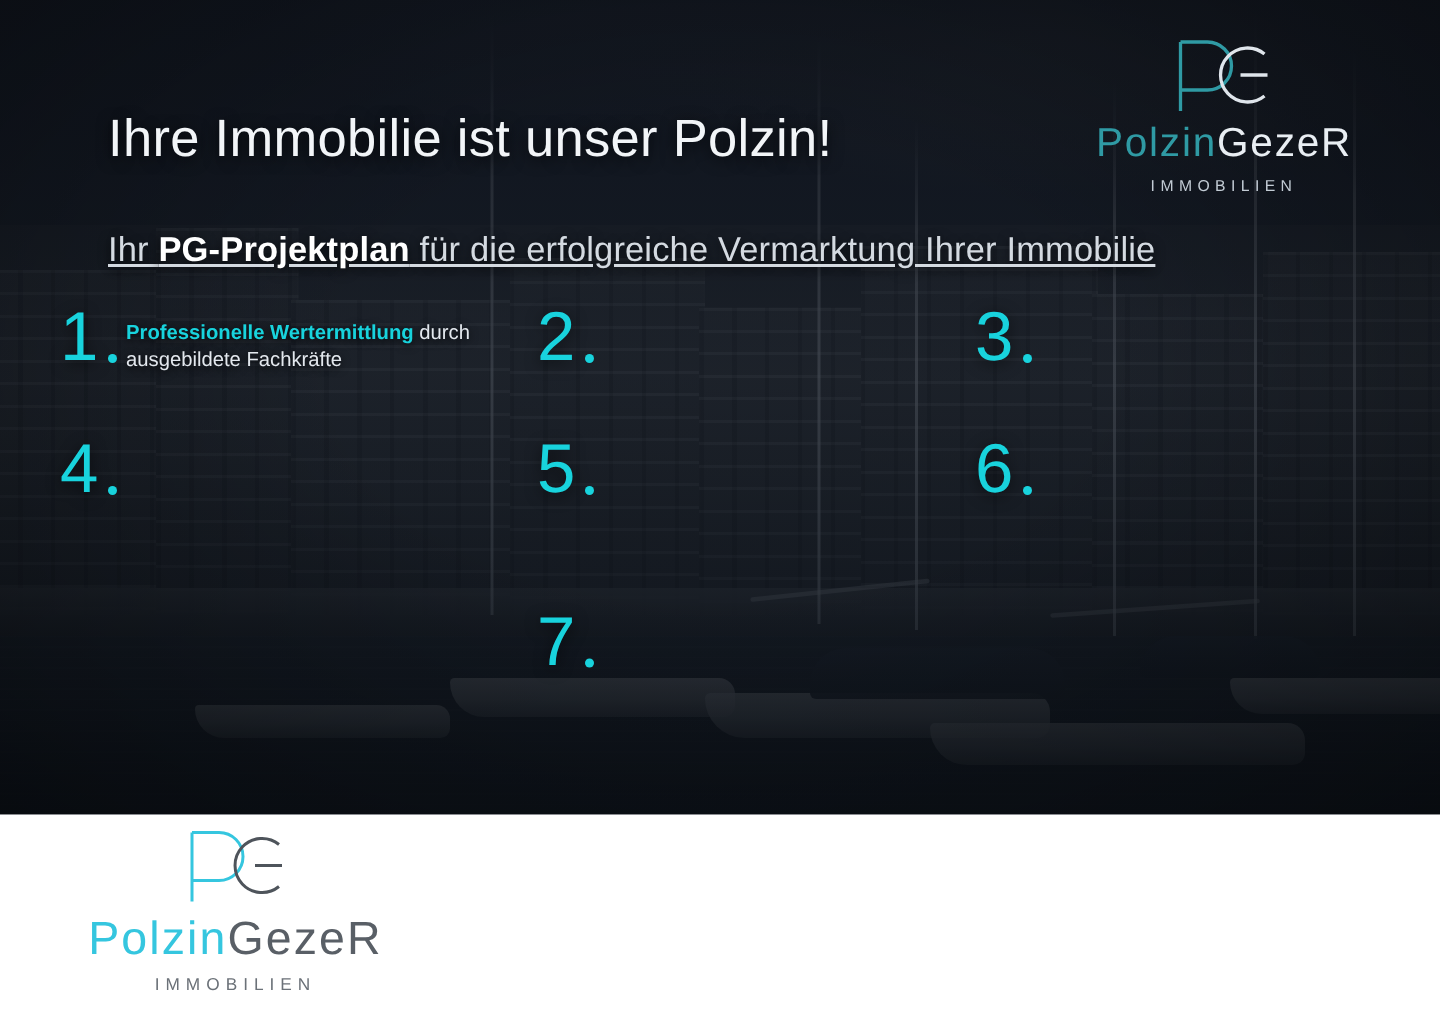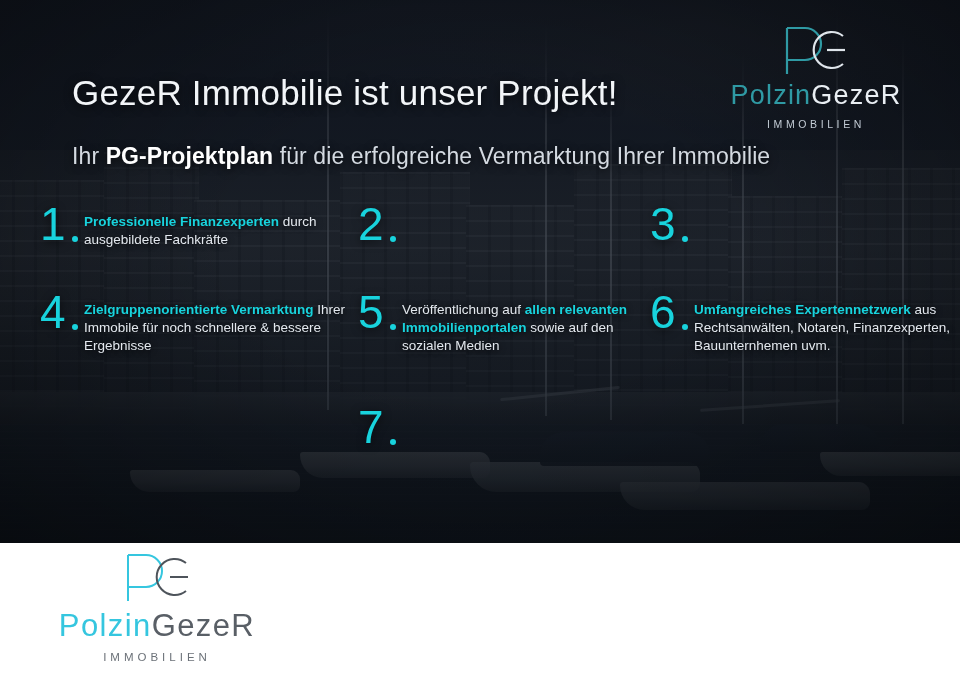--- a/index.html
+++ b/index.html
@@ -126,25 +126,26 @@
 
   .headline {
     position:absolute; left:72px; top:73px;
     font-size:35px; font-weight:300; letter-spacing:.2px;
     color:#f2f5f8;
     text-shadow:0 2px 10px rgba(0,0,0,.75);
     white-space:nowrap;
   }
 
   .subline {
-    position:absolute; left:72px; top:143px;
+    position:absolute; left:72px; top:153px;
     font-size:23px; font-weight:300; letter-spacing:.1px;
     color:#d4dae1;
     text-shadow:0 2px 8px rgba(0,0,0,.75);
     white-space:nowrap;
+    text-decoration:underline;
   }
   .subline b { font-weight:700; color:#ffffff; }
 
   
   .steps { position:absolute; left:40px; top:202px; width:900px; }
 
   .step { position:absolute; display:flex; align-items:flex-start; }
 
   .step .num {
     font-size:46px; font-weight:300; line-height:.96;
@@ -258,34 +259,34 @@
       <div class="canopy" style="left:540px; top:432px; width:170px; height:34px;"></div>
       <div class="canopy" style="left:760px; top:424px; width:120px; height:28px;"></div>
     </div>
 
     <div class="grade"></div>
     <div class="vignette"></div>
   </div>
 
   <div class="content">
 
-    <div class="headline">GezeR Immobilie ist unser Projekt!</div>
+    <div class="headline">Ihre Immobilie ist unser Polzin!</div>
 
     <div class="subline">
       <span>Ihr </span><b>PG-Projektplan</b><span> für die erfolgreiche Vermarktung Ihrer Immobilie</span>
     </div>
 
     <div class="steps">
 
       <div class="step s1">
         <div class="num">
           <span>1</span>
           <span class="dot"></span>
         </div>
-        <div class="body"><b>Professionelle Finanzexperten</b><span> durch ausgebildete Fachkräfte</span></div>
+        <div class="body"><b>Professionelle Wertermittlung</b><span> durch ausgebildete Fachkräfte</span></div>
       </div>
 
       <div class="step s2">
         <div class="num">
           <span>2</span>
           <span class="dot"></span>
         </div>
       </div>
 
       <div class="step s3">
@@ -293,37 +294,34 @@
           <span>3</span>
           <span class="dot"></span>
         </div>
       </div>
 
       <div class="step s4">
         <div class="num">
           <span>4</span>
           <span class="dot"></span>
         </div>
-        <div class="body"><b>Zielgruppenorientierte Vermarktung</b><span> Ihrer Immobile für noch schnellere &amp; bessere Ergebnisse</span></div>
       </div>
 
       <div class="step s5">
         <div class="num">
           <span>5</span>
           <span class="dot"></span>
         </div>
-        <div class="body"><span>Veröffentlichung auf </span><b>allen relevanten Immobilienportalen</b><span> sowie auf den sozialen Medien</span></div>
       </div>
 
       <div class="step s6">
         <div class="num">
           <span>6</span>
           <span class="dot"></span>
         </div>
-        <div class="body"><b>Umfangreiches Expertennetzwerk</b><span> aus Rechtsanwälten, Notaren, Finanzexperten, Bauunternhemen uvm.</span></div>
       </div>
 
       <div class="step s7">
         <div class="num">
           <span>7</span>
           <span class="dot"></span>
         </div>
       </div>
 
     </div>

